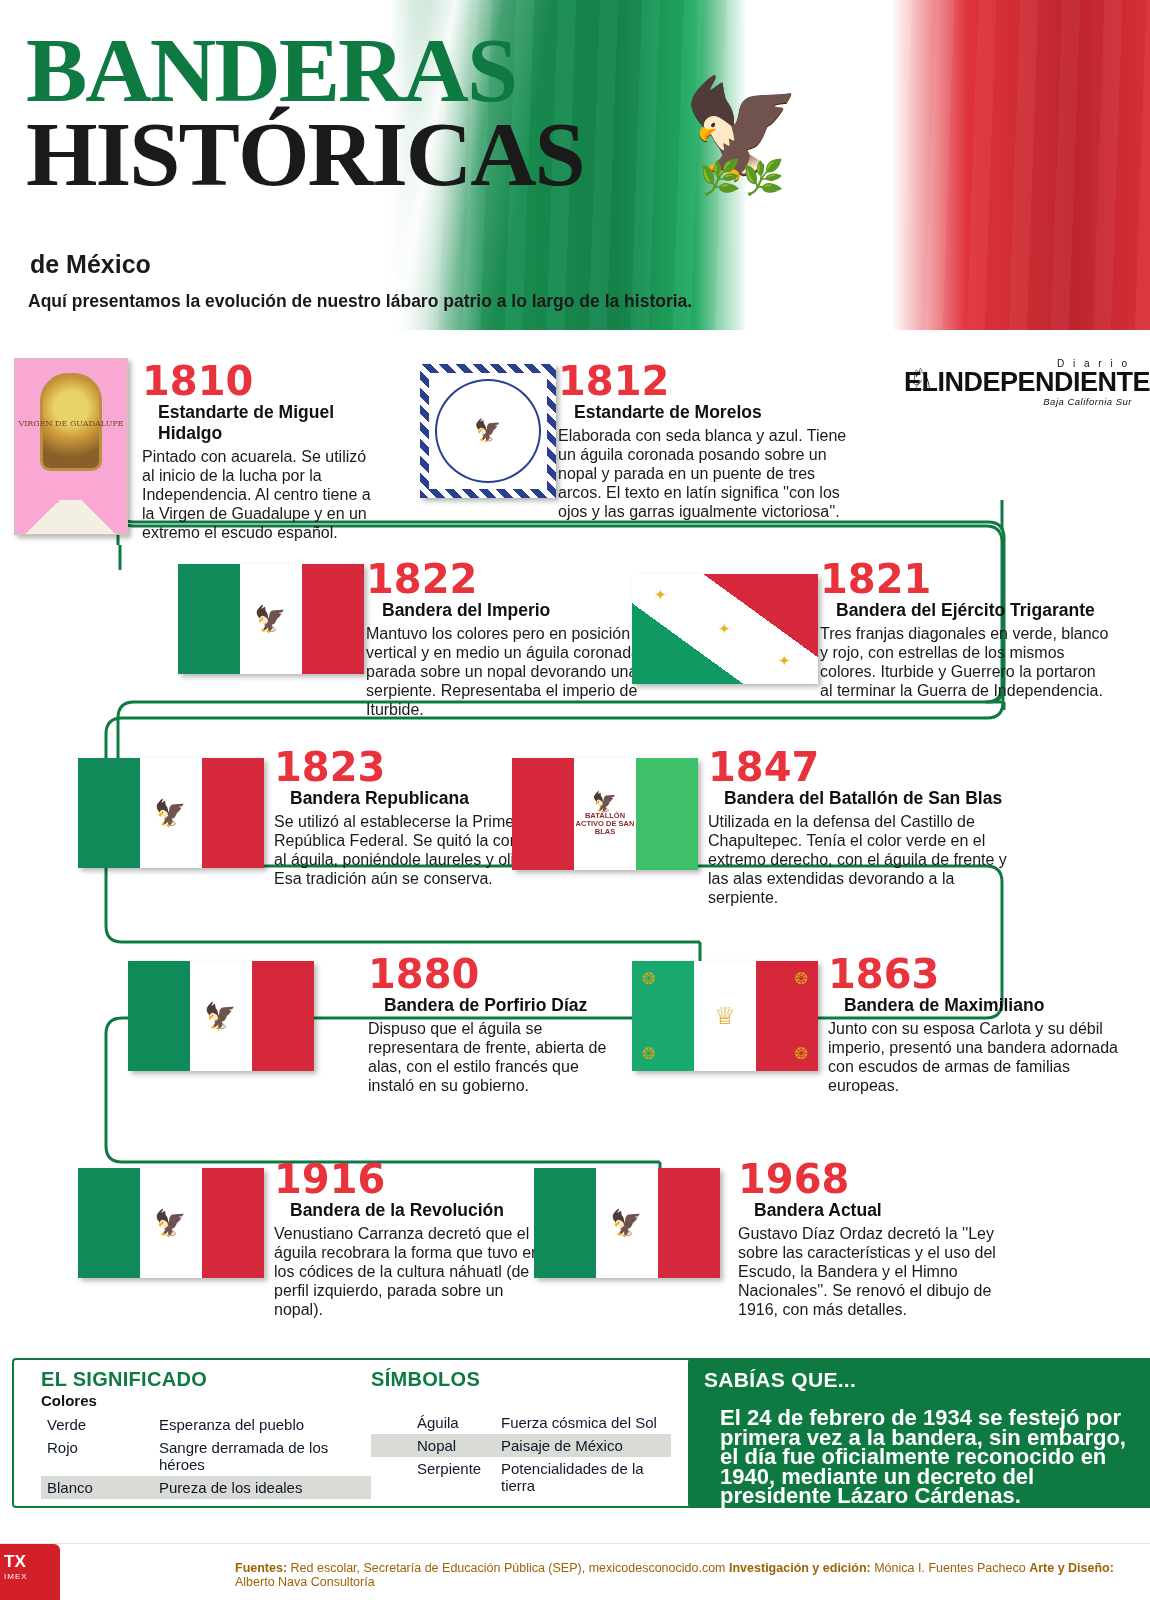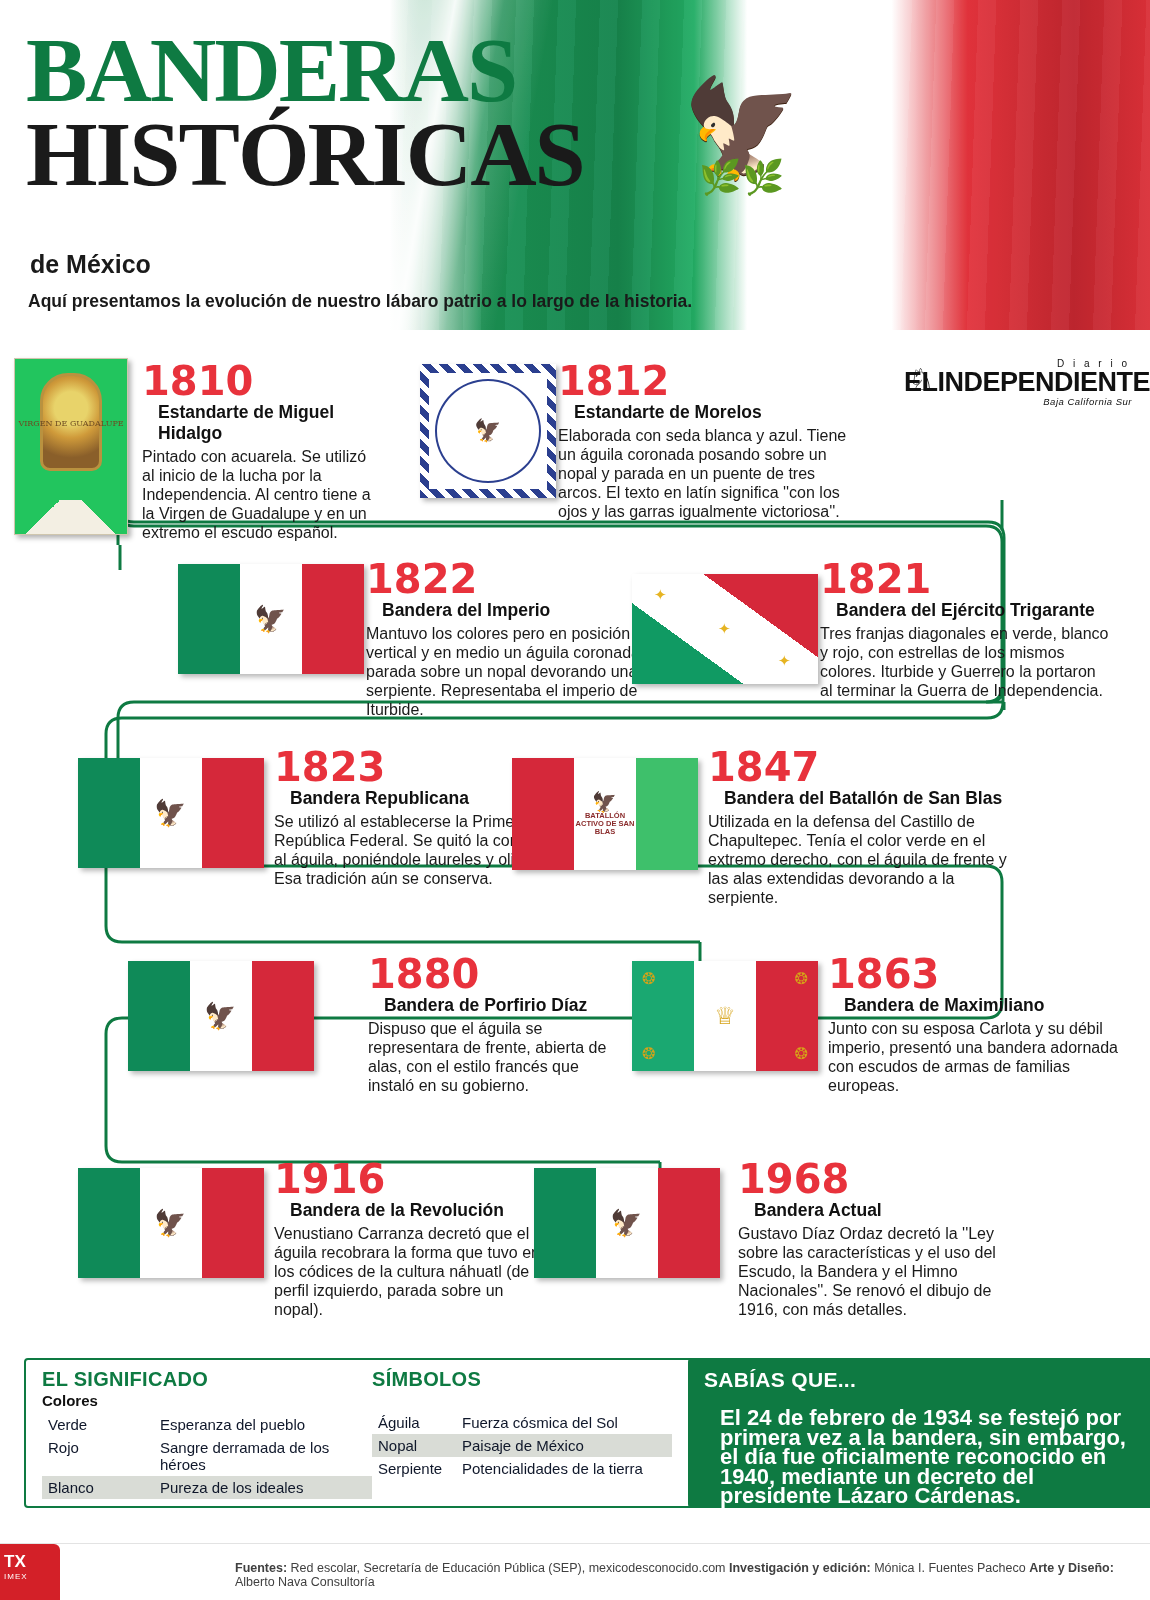--- a/index.html
+++ b/index.html
@@ -99,21 +99,21 @@
   .tri-g{left:0;width:33.34%;background:#0f8a58;}
   .tri-w{left:33.34%;width:33.33%;background:#ffffff;}
   .tri-r{left:66.67%;width:33.33%;background:#d5283a;}
   .emblem{
     position:absolute;left:33.34%;width:33.33%;top:0;bottom:0;
     display:flex;align-items:center;justify-content:center;
     font-size:26px;color:#6b4a22;
   }
   
   .standard1810{
-    width:112px;height:175px;background:#22c55e;border:1px solid #cfc6ad;
+    width:112px;height:175px;background:#f9a8d4;border:1px solid #cfc6ad;
     box-shadow:3px 3px 5px rgba(0,0,0,0.3);position:relative;overflow:hidden;
   }
   .standard1810 .v{
     position:absolute;left:50%;top:14px;transform:translateX(-50%);
     width:56px;height:92px;border-radius:28px 28px 10px 10px;
     background:radial-gradient(circle at 50% 35%, #e8d36a 0 25%, #cf9a3a 45%, #8a5f2a 75%);
     border:3px solid #b9923f;
   }
   .standard1810 .txt{
     position:absolute;left:0;right:0;top:60px;text-align:center;
@@ -168,33 +168,33 @@
     position:absolute;border:2px solid #0e7a42;border-radius:4px;background:#ffffff;
   }
   .panel-title{
     font-size:20px;font-weight:bold;color:#0e7a42;margin:0 0 1px 0;letter-spacing:0.3px;
   }
   .panel-sub{font-size:15px;font-weight:bold;color:#111;margin:0 0 4px 0;}
   .row{display:flex;font-size:15px;color:#0f172a;padding:3px 0 3px 6px;}
   .row.alt{background:#d9dcd6;}
   .row .k{width:112px;font-weight:normal;}
   .row .v{flex:1;}
-  .symrow .k{width:84px;}
+  .symrow .k{width:84px;margin-left:40px;}
   .greenbox{
     position:absolute;background:#0e7a42;border-radius:4px;color:#fff;
   }
   .greenbox h3{margin:0 0 4px 0;font-size:21px;font-weight:bold;letter-spacing:0.3px;}
   .greenbox p{margin:16px;font-size:22px;line-height:19.5px;font-weight:bold;}
   
   .footer{
     position:absolute;left:0;bottom:0;width:1150px;height:56px;background:#ffffff;
     border-top:1px solid #e3e3e3;
   }
   .footer .credits{
-    position:absolute;left:235px;top:17px;font-size:12.5px;color:#404040;
+    position:absolute;left:235px;top:17px;font-size:12.5px;color:#a16207;
   }
   .footer .credits b{font-weight:bold;}
   .notimex{
     position:absolute;left:0;bottom:0;width:60px;height:56px;background:#d32028;
     color:#fff;border-top-right-radius:6px;
   }
   .notimex .n1{position:absolute;left:4px;top:8px;font-size:17px;font-weight:bold;}
   .notimex .n2{position:absolute;left:4px;top:28px;font-size:8px;letter-spacing:1px;}
 </style>
 </head>
@@ -395,21 +395,21 @@
     <div class="band tri-r"></div>
     <div class="emblem">🦅</div>
   </div>
   <div class="etext" style="position:absolute;left:204px;top:0;width:290px;">
     <p class="year">1968</p>
     <p class="ename">Bandera Actual</p>
     <p class="edesc">Gustavo Díaz Ordaz decretó la ''Ley sobre las características y el uso del Escudo, la Bandera y el Himno Nacionales''. Se renovó el dibujo de 1916, con más detalles.</p>
   </div>
 </div>
 
-<div class="panel" style="left:24px;top:1358px;width:640px;height:130px;padding:8px 16px;">
+<div class="panel" style="left:12px;top:1358px;width:640px;height:130px;padding:8px 27px;">
   <div style="display:flex;">
     <div style="width:330px;">
       <p class="panel-title">EL SIGNIFICADO</p>
       <p class="panel-sub">Colores</p>
       <div class="row">
         <span class="k">Verde</span>
         <span class="v">Esperanza del pueblo</span>
       </div>
       <div class="row">
         <span class="k">Rojo</span>

